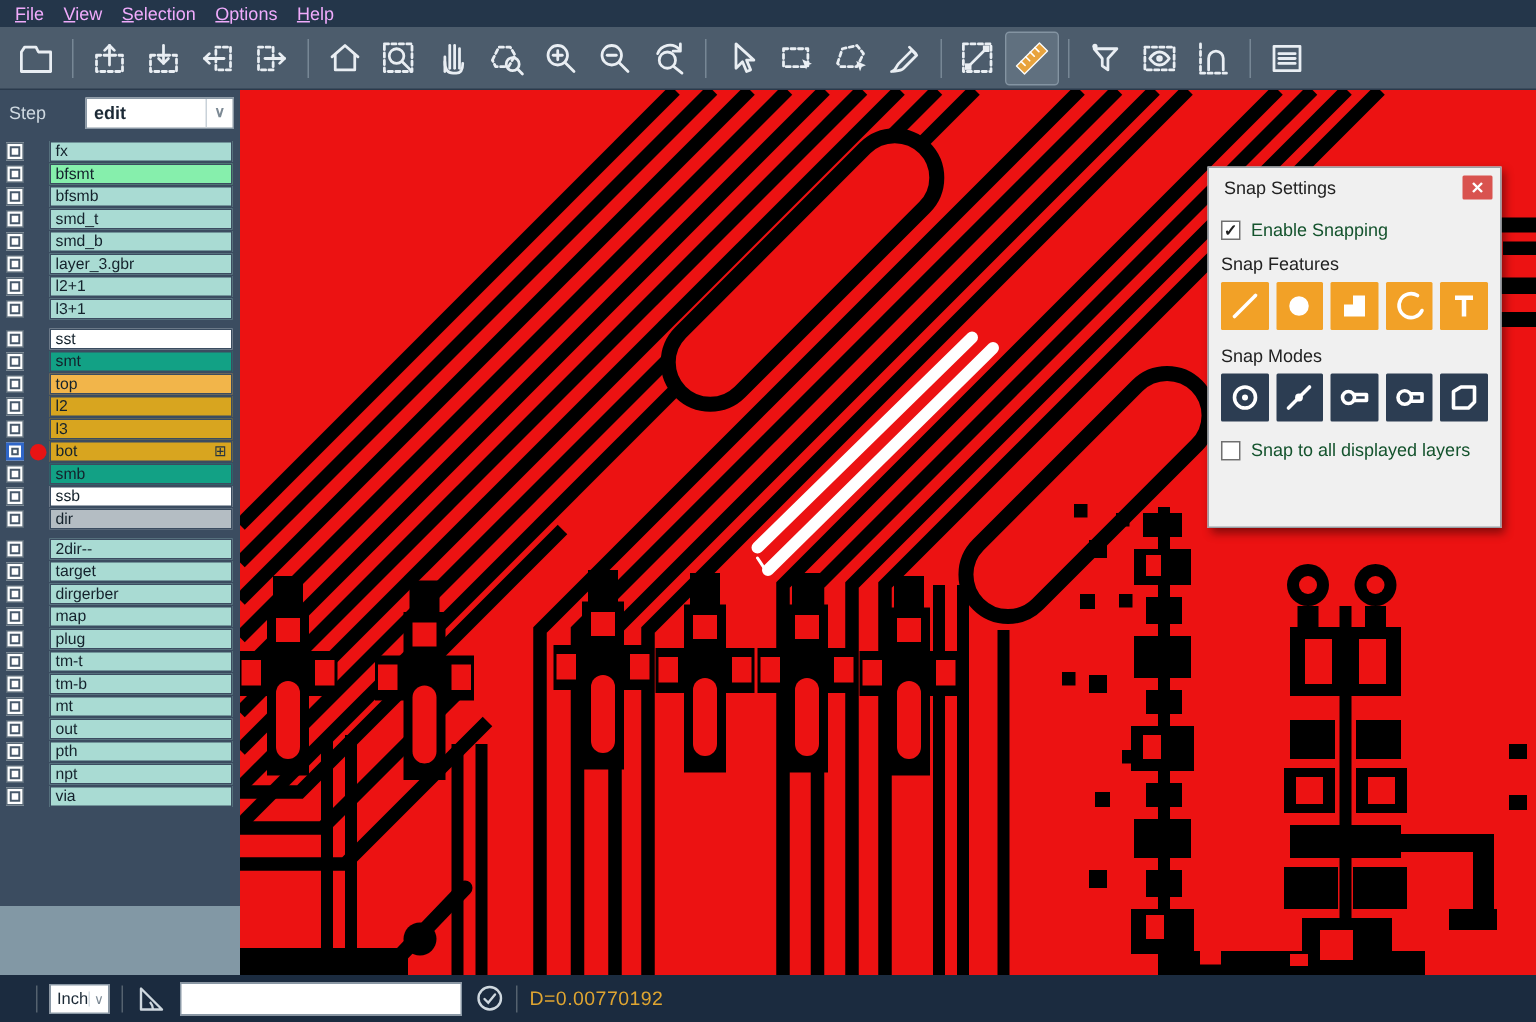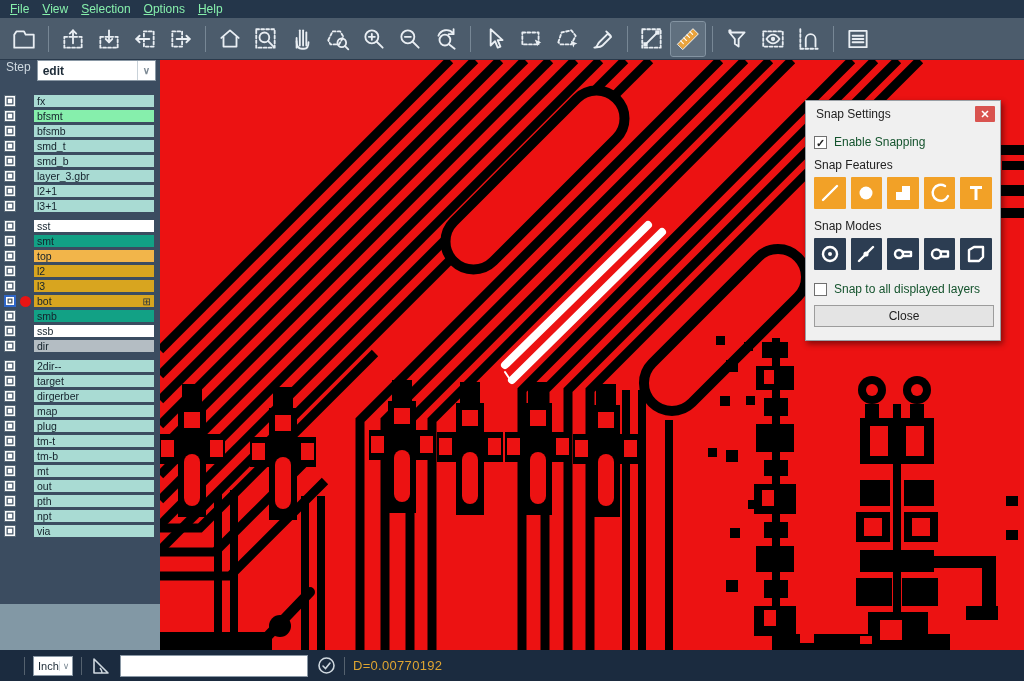--- a/index.html
+++ b/index.html
@@ -1,57 +1,57 @@
 <!DOCTYPE html>
 <html><head>
 <meta charset="utf-8">
 <style>
   * { margin:0; padding:0; box-sizing:border-box; }
   body { font-family:"Liberation Sans", sans-serif; width:1024px; height:681px; position:relative; overflow:hidden; background:#24364a; }
 
   
   .menubar { position:absolute; left:0; top:0; width:1024px; height:18px; background:#24364a; display:flex; align-items:center; padding-left:8px; }
-  .mitem { display:inline-block; color:#86efac; font-size:12px; line-height:18px; padding:0 11px 0 2px; cursor:default; }
+  .mitem { display:inline-block; color:#f0abfc; font-size:12px; line-height:18px; padding:0 11px 0 2px; cursor:default; }
   .mitem::first-letter { text-decoration:underline; }
 
   
   .toolbar { position:absolute; left:0; top:18px; width:1024px; height:42px; background:#4c5c6c; display:flex; align-items:center; padding-left:6px; border-bottom:1px solid #2a3a4c; }
   .tbtn { width:34px; height:34px; display:flex; align-items:center; justify-content:center; margin:0 1px; border-radius:2px; }
   .tbtn.active { background:#60707f; outline:1px solid #8violet494a2; outline:1px solid #8494a2; }
   .tbtn svg { width:26px; height:26px; }
   .tbtn path, .tbtn rect, .tbtn circle, .tbtn line { stroke:#e9eef3; fill:none; stroke-width:1.7; stroke-linecap:round; stroke-linejoin:round; }
   .tbtn .d { stroke-dasharray:2.6 2; }
   .tbtn .f { fill:#e9eef3; stroke:none; }
   .tbtn .rlr { fill:#e8a33d; stroke:#fdfdfd; stroke-width:.8; }
   .tbtn .rlt { stroke:#fff; stroke-width:1; }
   .tsep { width:1px; height:26px; background:#77879573; background:#778795; margin:0 6px; }
 
   
   .sidebar { position:absolute; left:0; top:60px; width:160px; height:590px; background:#3b4c60; }
-  .steprow { display:flex; align-items:flex-start; height:30px; padding:0 4px 0 6px; }
+  .steprow { display:flex; align-items:center; height:30px; padding:0 4px 0 6px;gap:20px; }
   .steplabel { color:#cfd9e1; font-size:12px; margin-right:6px; }
   .stepdd { flex:1; height:21px; background:#fff; border:1px solid #8a98a5; display:flex; align-items:center; font-size:12px; color:#1c2a36; padding-left:5px; font-weight:bold; }
   .stepdd .chev { margin-left:auto; width:18px; height:100%; border-left:1px solid #c9d2d9; color:#7d8a95; font-size:10px; display:flex; align-items:center; justify-content:center; }
   .layers { padding-top:4px; }
   .lgroup { margin-bottom:6px; }
   .lrow { position:relative; height:14px; margin-bottom:1px; }
   .lcheck { position:absolute; left:4px; top:1px; width:12px; height:12px; background:#fff; border:1px solid #5a6a78; box-shadow:inset 0 0 0 1.5px #fff, inset 0 0 0 2.8px #47586a; }
   .lcheck.sel { border:2px solid #2f66c8; }
   .ldot { position:absolute; left:20px; top:2px; width:11px; height:11px; border-radius:50%; background:#e81414; }
   .lbar { position:absolute; left:33px; right:5px; top:0; bottom:0; display:flex; align-items:center; border:1px solid #3b4c60; }
   .lname { font-size:10.5px; color:#14222c; padding-left:3px; white-space:nowrap; }
   .lgrid { margin-left:auto; padding-right:3px; font-size:10px; color:#27343f; }
   .lgrid::after { content:"\229E"; }
   .coordbox { position:absolute; left:0; top:544px; width:160px; height:46px; background:#8298a5; color:#f4f8fa; font-size:13px; padding:4px 0 0 7px; line-height:19px; }
 
   
   .canvas { position:absolute; left:160px; top:60px; width:864px; height:590px; }
 
   
-  .dialog { position:absolute; left:805px; top:100px; width:196px; height:241px; background:#f0f0f0; border:1px solid #9aa0a6; box-shadow:2px 3px 6px rgba(0,0,0,.45); }
+  .dialog { position:absolute; left:805px; top:111px; width:196px; height:241px; background:#f0f0f0; border:1px solid #9aa0a6; box-shadow:2px 3px 6px rgba(0,0,0,.45); }
   .dtitle { height:25px; display:flex; align-items:center; padding:0 5px 0 10px; }
   .dtitle span { font-size:12px; color:#222; }
   .dclose { margin-left:auto; width:20px; height:16px; background:#d9534f; display:flex; align-items:center; justify-content:center; border-radius:1px; }
   .dclose svg { width:8px; height:8px; }
   .dbody { padding:4px 8px 0 8px; }
   .cbrow { display:flex; align-items:center; margin:5px 0 9px 0; }
   .cb { width:13px; height:13px; background:#fff; border:1px solid #707070; margin-right:7px; position:relative; font-size:11px; color:#222; text-align:center; line-height:12px; }
   .cb.checked::after { content:"\2713"; font-weight:bold; }
   .cblabel { font-size:12px; color:#14532d; }
   .seclabel { font-size:12px; color:#222; margin:2px 0 5px 0; }
@@ -647,21 +647,20 @@
       <div class="sqbtn navy">
           <svg viewBox="0 0 22 22">
             <path d="M4 18V7l5-3h9v10l-4 4z" stroke-width="2"></path>
           </svg>
         </div>
     </div>
     <div class="cbrow" style="margin-top:12px">
       <span class="cb"></span>
       <span class="cblabel">Snap to all displayed layers</span>
     </div>
-    <div class="closebtn">Close</div>
   </div>
 </div>
 
 <div class="bottombar">
   <div class="bsep"></div>
   <div class="unitdd">
     <span>Inch</span>
     <span class="chev">∨</span>
   </div>
   <div class="bsep"></div>

